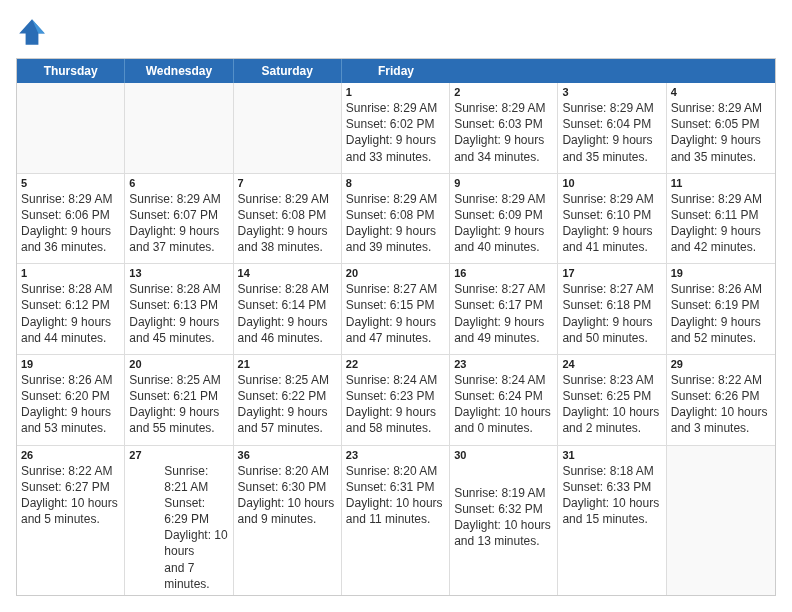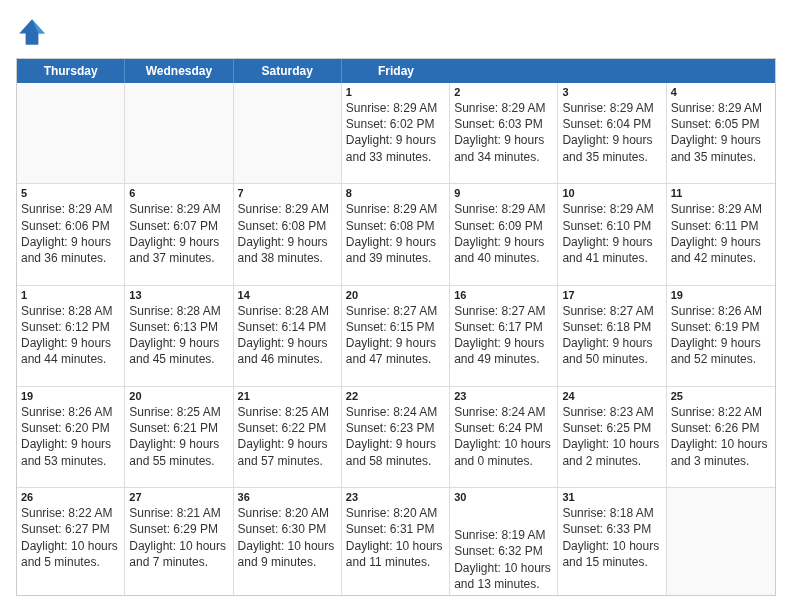--- a/index.html
+++ b/index.html
@@ -306,38 +306,38 @@
 and 0 minutes.</p>
           </div>
           <div class="cal-cell">
             <span class="day-num">24</span>
             <p style="white-space: pre-line;">Sunrise: 8:23 AM
 Sunset: 6:25 PM
 Daylight: 10 hours
 and 2 minutes.</p>
           </div>
           <div class="cal-cell">
-            <span class="day-num">25</span>
+            <span class="day-num">29</span>
             <p style="white-space: pre-line;">Sunrise: 8:22 AM
 Sunset: 6:26 PM
 Daylight: 10 hours
 and 3 minutes.</p>
           </div>
         </div>
         <div class="cal-row">
           <div class="cal-cell">
             <span class="day-num">26</span>
             <p style="white-space: pre-line;">Sunrise: 8:22 AM
 Sunset: 6:27 PM
 Daylight: 10 hours
 and 5 minutes.</p>
           </div>
           <div class="cal-cell">
             <span class="day-num">27</span>
-            <p style="white-space: pre-line;">Sunrise: 8:21 AM
+            <p style="white-space: pre-line; margin-left: 35px;">Sunrise: 8:21 AM
 Sunset: 6:29 PM
 Daylight: 10 hours
 and 7 minutes.</p>
           </div>
           <div class="cal-cell">
             <span class="day-num">36</span>
             <p style="white-space: pre-line;">Sunrise: 8:20 AM
 Sunset: 6:30 PM
 Daylight: 10 hours
 and 9 minutes.</p>

